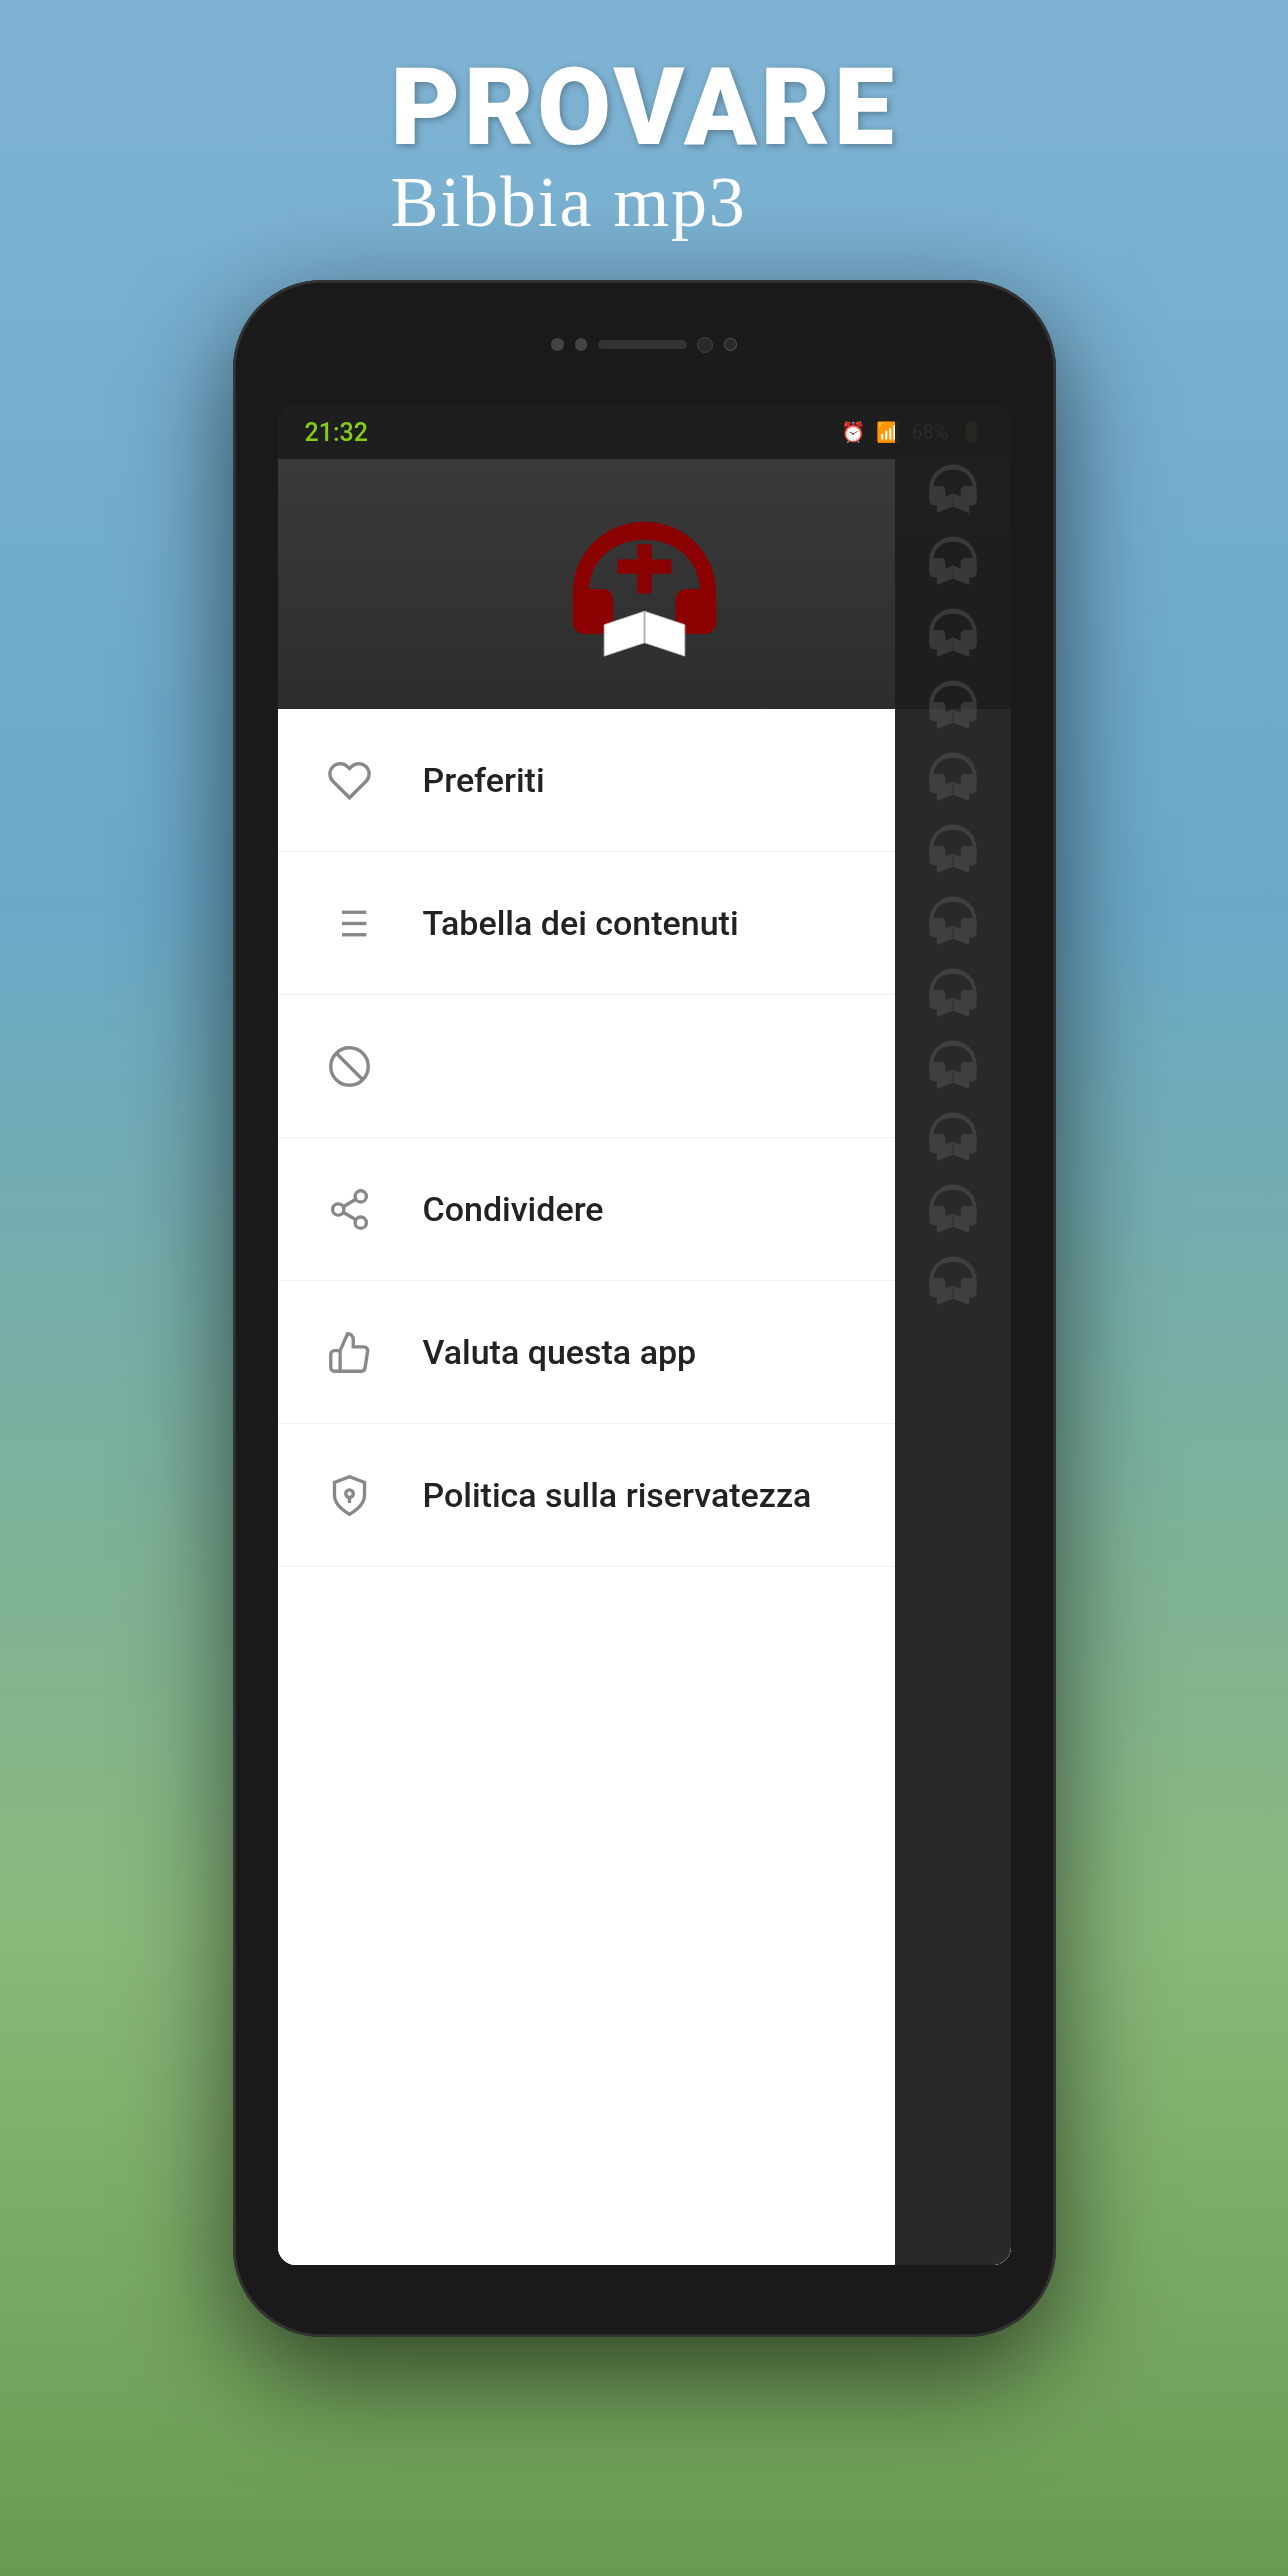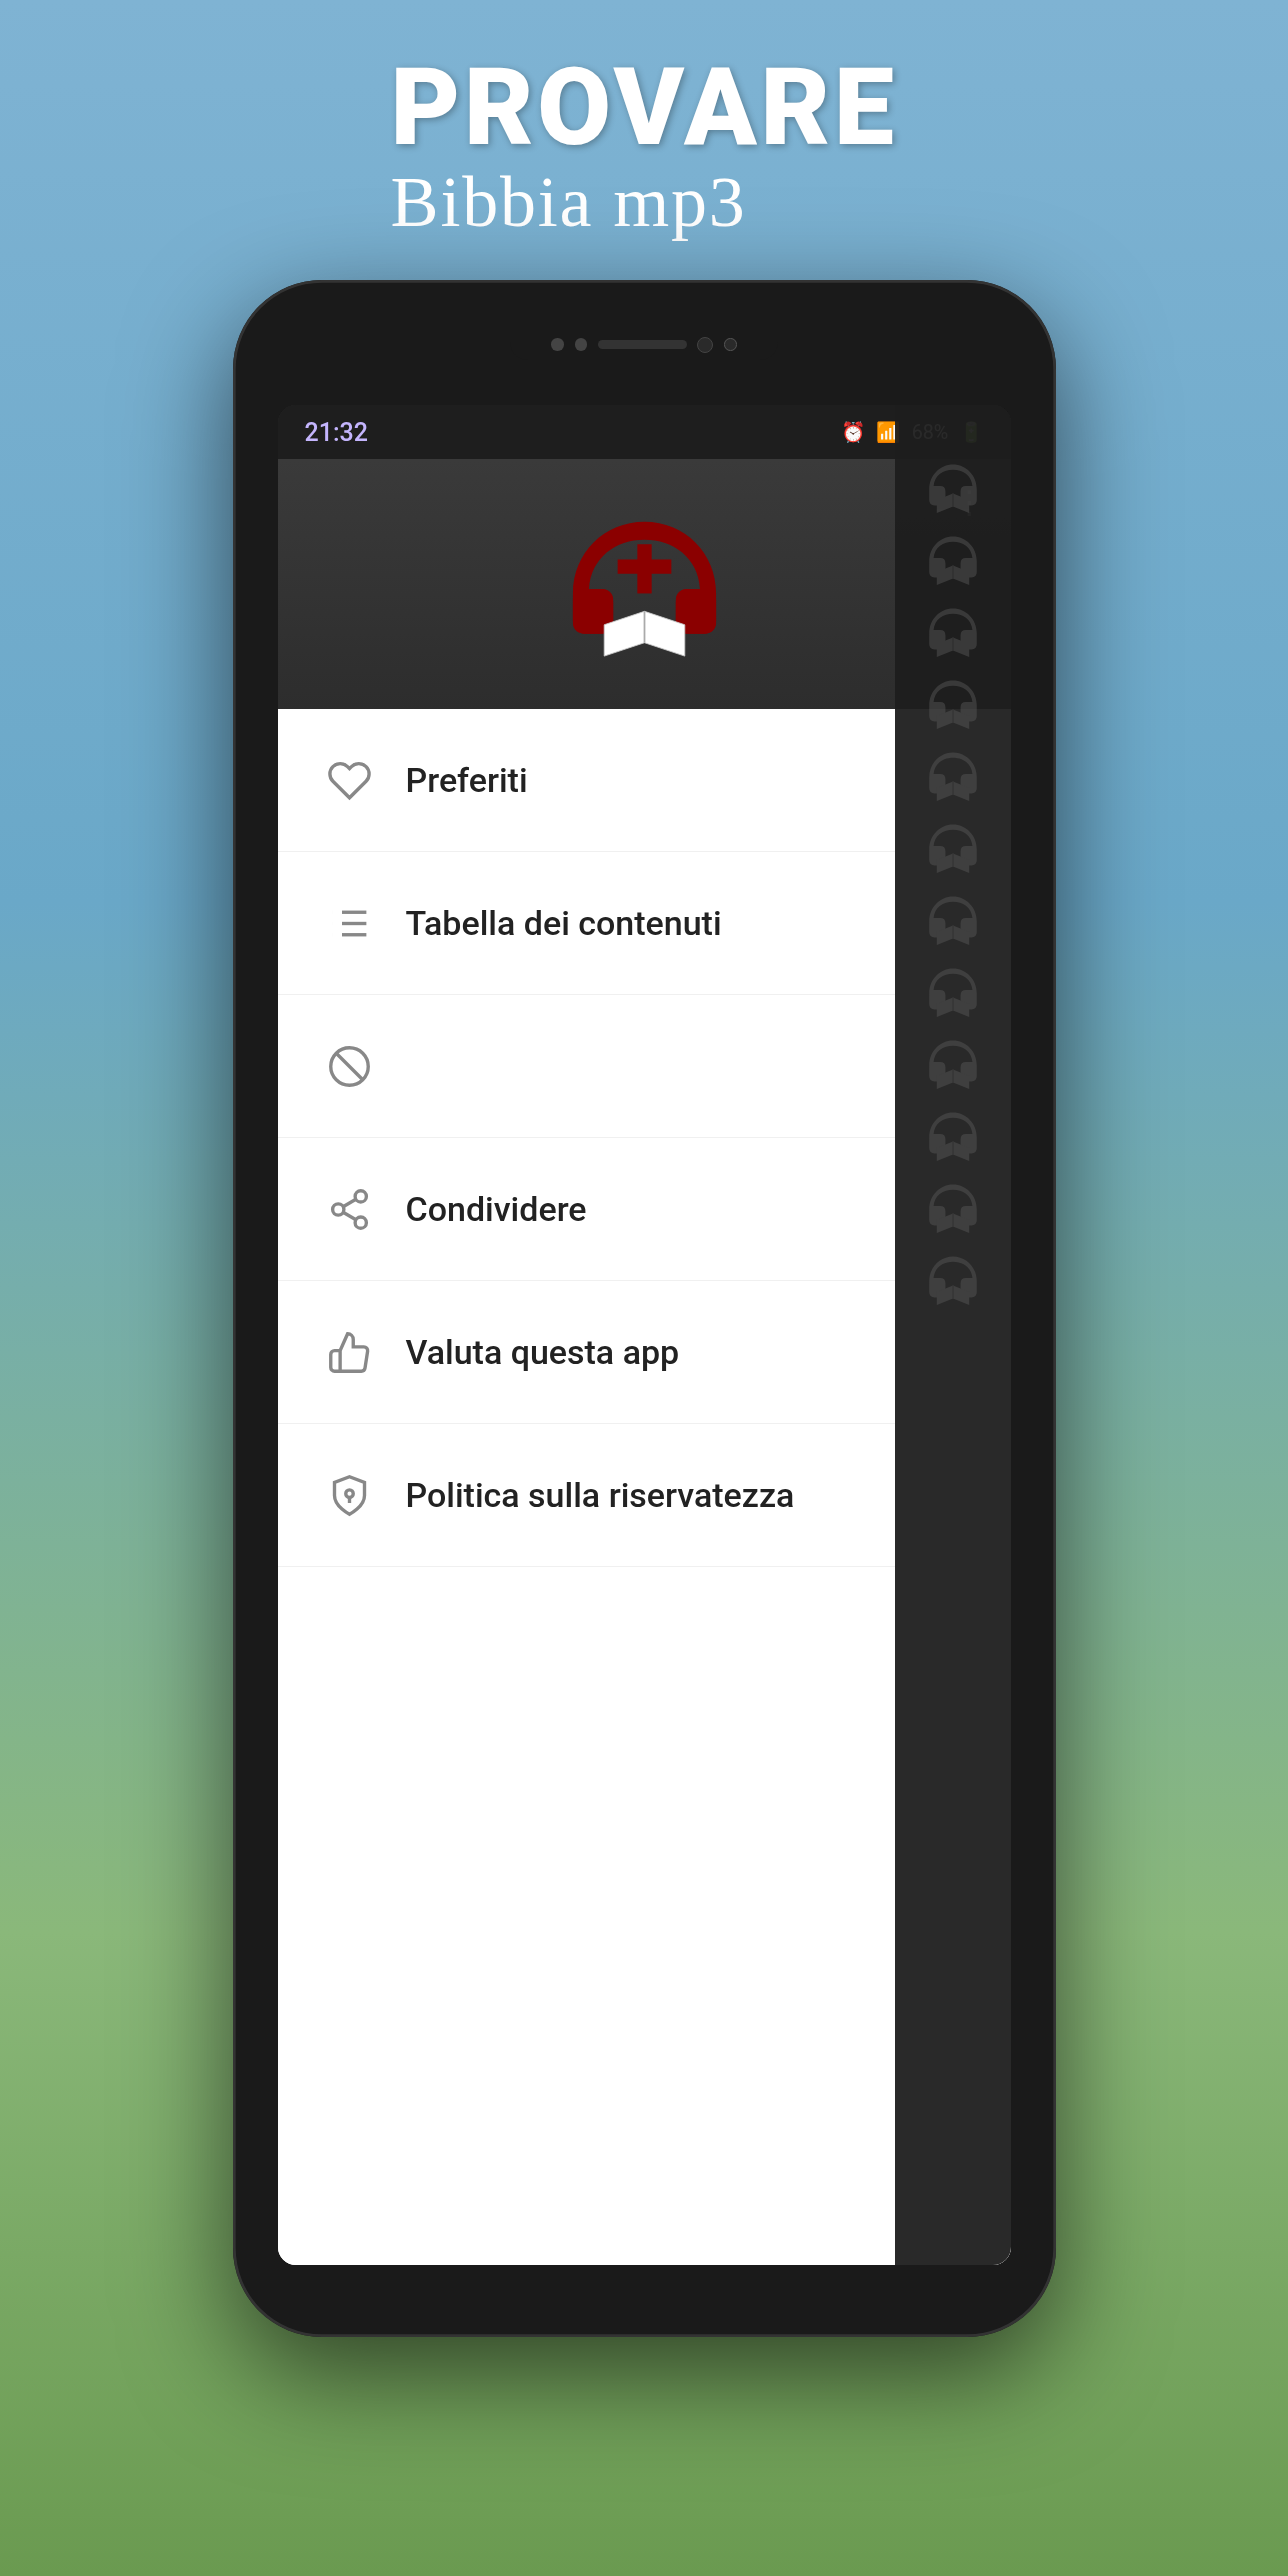--- a/index.html
+++ b/index.html
@@ -64,21 +64,21 @@
       background: #1e1e1e;
       height: 54px;
       display: flex;
       align-items: center;
       justify-content: space-between;
       padding: 0 27px;
       flex-shrink: 0;
     }
 
     .status-time {
-      color: #c4b5fd;
+      color: #84cc16;
       font-size: 25px;
       font-weight: 500;
     }
 
     .status-icons {
       display: flex;
       align-items: center;
       gap: 10.7px;
       color: white;
       font-size: 19.7px;
@@ -153,21 +153,21 @@
       overflow: hidden;
     }
 
     .menu-item {
       display: flex;
       align-items: center;
       padding: 0 45px;
       height: 143px;
       border-bottom: 0.9px solid #f0f0f0;
       cursor: pointer;
-      gap: 29px;
+      gap: 46px;
     }
 
     .menu-icon {
       width: 54px;
       height: 54px;
       display: flex;
       align-items: center;
       justify-content: center;
       flex-shrink: 0;
       color: #888;

